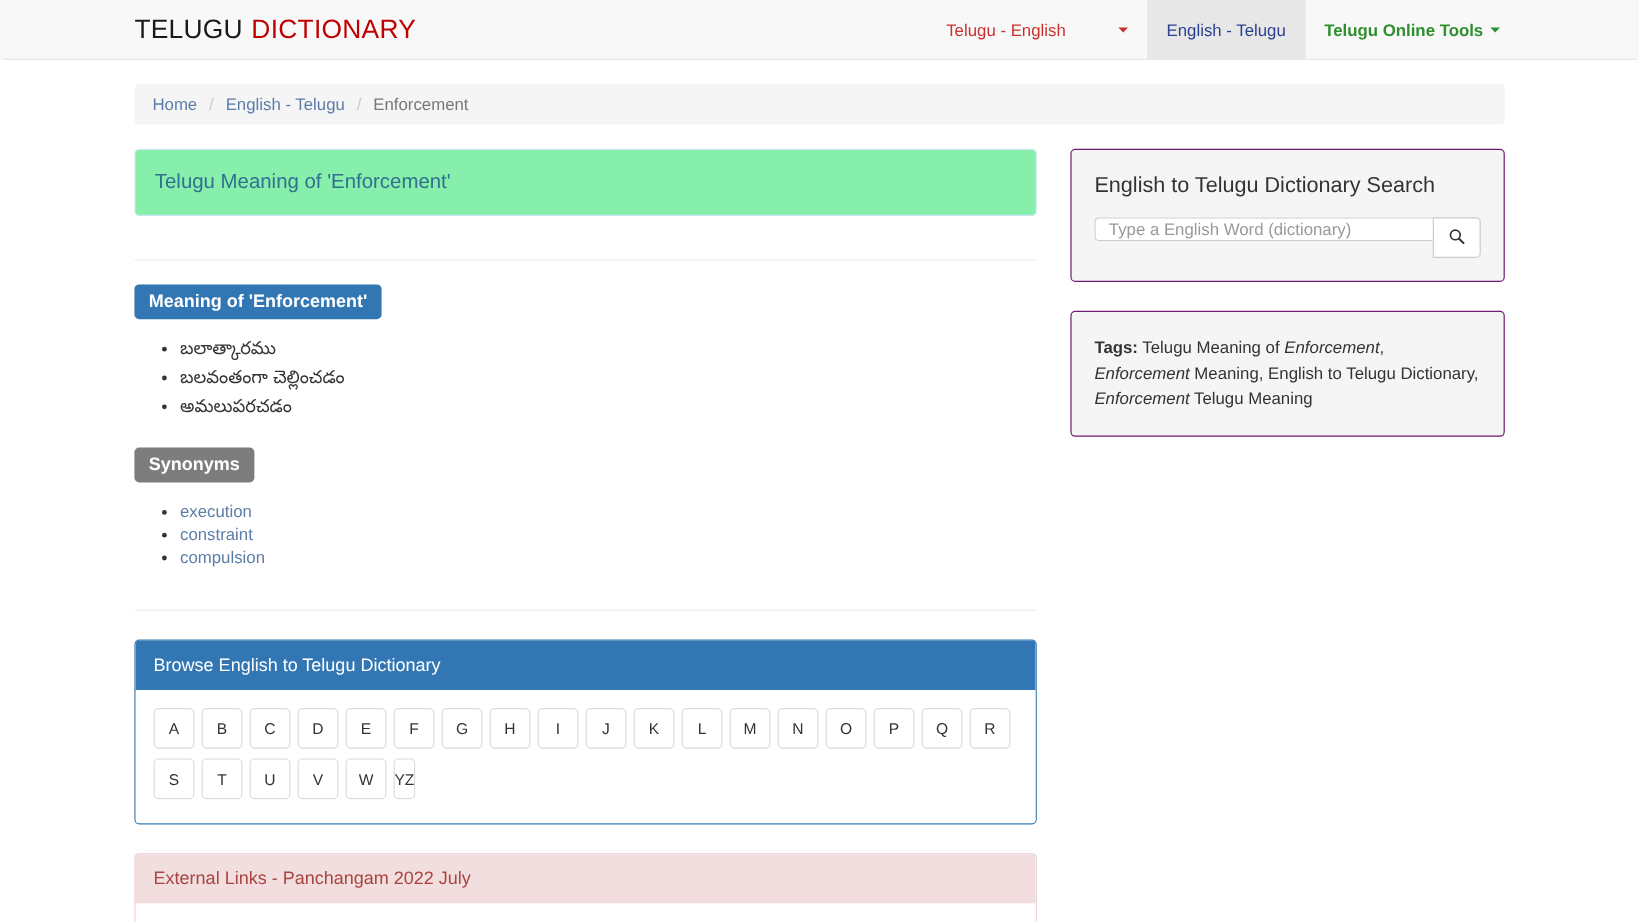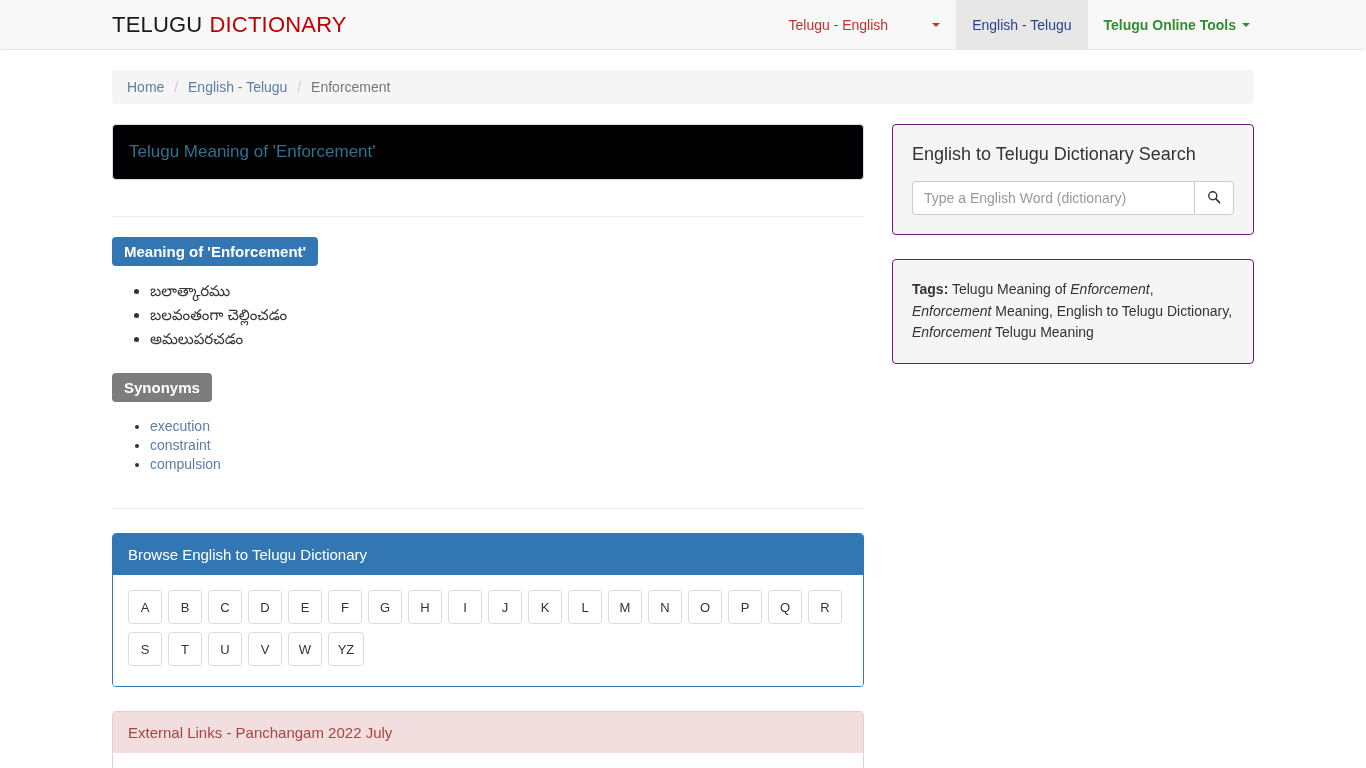--- a/index.html
+++ b/index.html
@@ -90,21 +90,21 @@
   .breadcrumb a { color: #5c7da8; text-decoration: none; }
   .breadcrumb .sep { color: #cccccc; padding: 0 6px; }
   .breadcrumb .current { color: #777777; }
 
   .row { display: flex; align-items: flex-start; }
   .col-main { width: 752px; flex: 0 0 752px; }
   .col-side { width: 362px; flex: 0 0 362px; margin-left: 28px; }
 
   
   .page-title-panel {
-    background: #000000;
+    background: #86efac;
     border: 1px solid #cfe5f1;
     border-radius: 4px;
     padding: 17px 16px;
     font-size: 17px;
     color: #31708f;
   }
   .hr {
     border: none;
     border-top: 1px solid #eeeeee;
     margin: 36px 0 20px 0;
@@ -168,40 +168,40 @@
     border: 1px solid #dcdcdc;
     border-radius: 4px;
     color: #333;
     font-size: 13px;
     font-family: "Liberation Sans", sans-serif;
     display: inline-flex;
     align-items: center;
     justify-content: center;
     cursor: pointer;
   }
-  .btn-letter.wide { width: 36px; }
+  .btn-letter.wide { width: 18px; }
 
   
   .well {
     background: #f5f5f5;
     border: 1px solid #701a75;
     border-radius: 4px;
     padding: 19px;
     margin-bottom: 24px;
   }
   .well h3 {
     margin: 0 0 16px 0;
     font-size: 18px;
     font-weight: 400;
     color: #333;
   }
   .input-group { display: flex; }
   .search-input {
     flex: 1;
-    height: 34px;
+    height: 20px;
     border: 1px solid #cccccc;
     border-right: none;
     border-radius: 4px 0 0 4px;
     padding: 6px 11px;
     font-size: 14px;
     font-family: "Liberation Sans", sans-serif;
     color: #555;
     background: #ffffff;
     outline: none;
   }

